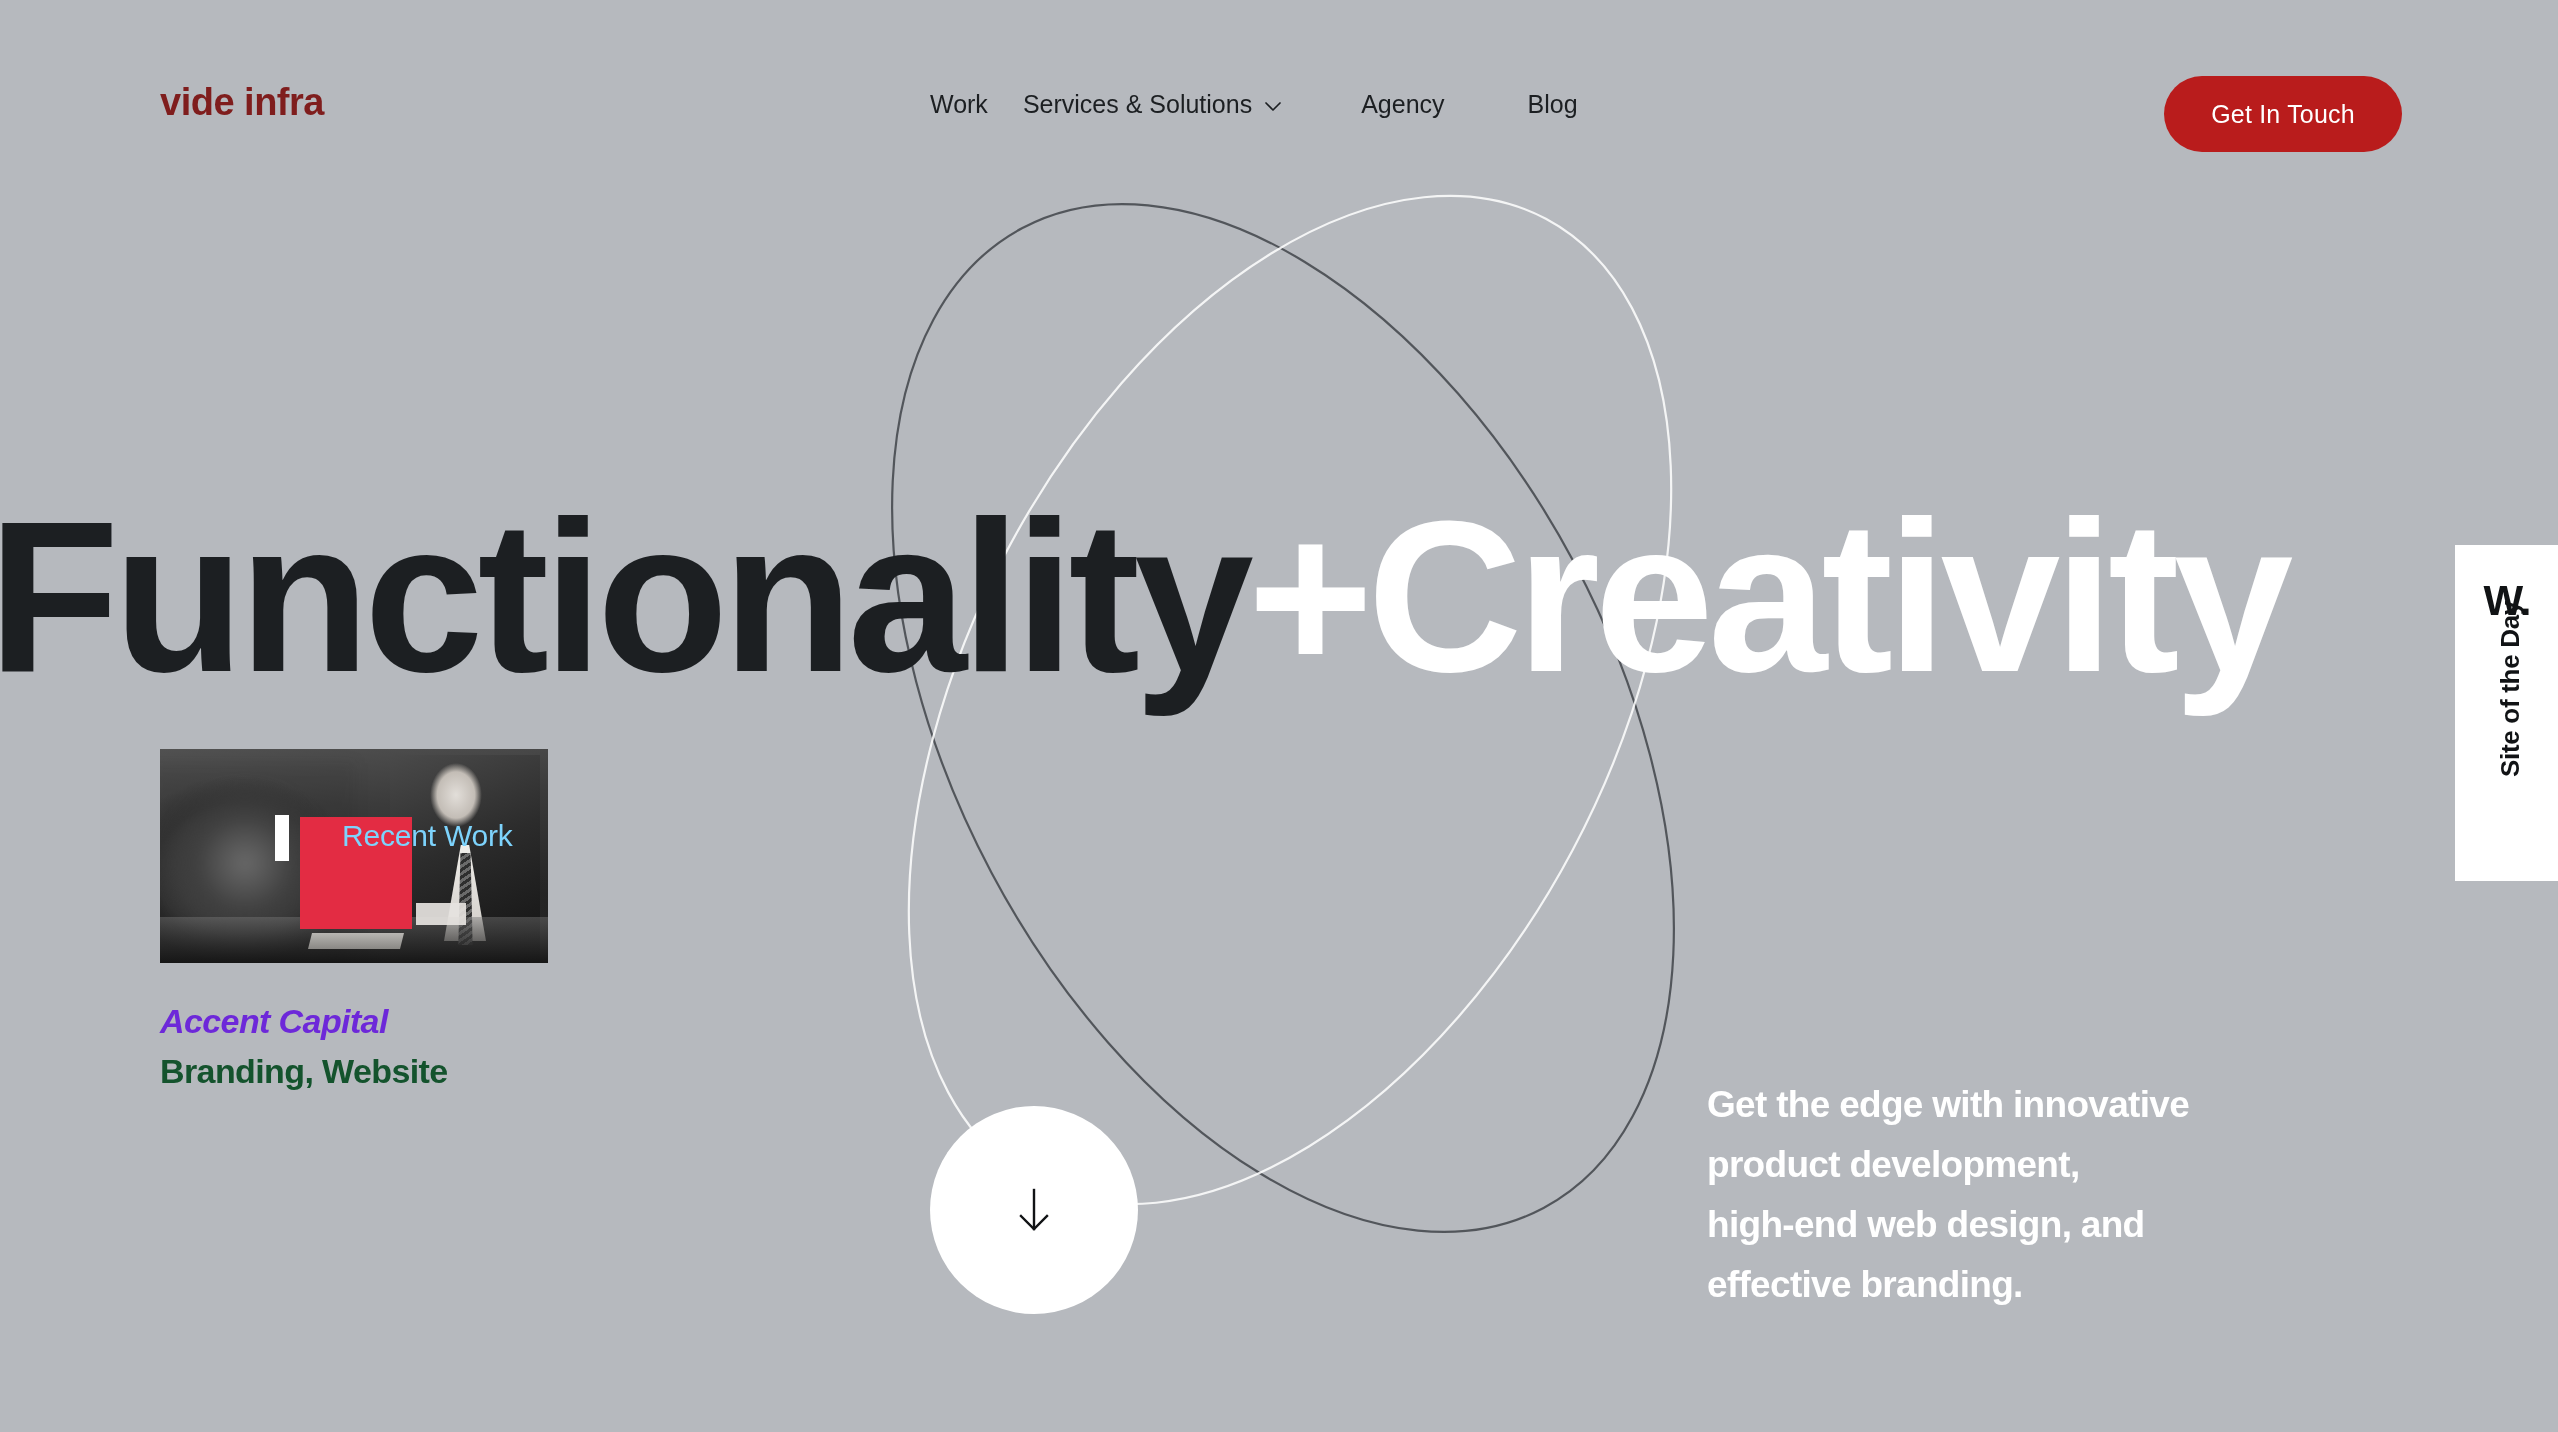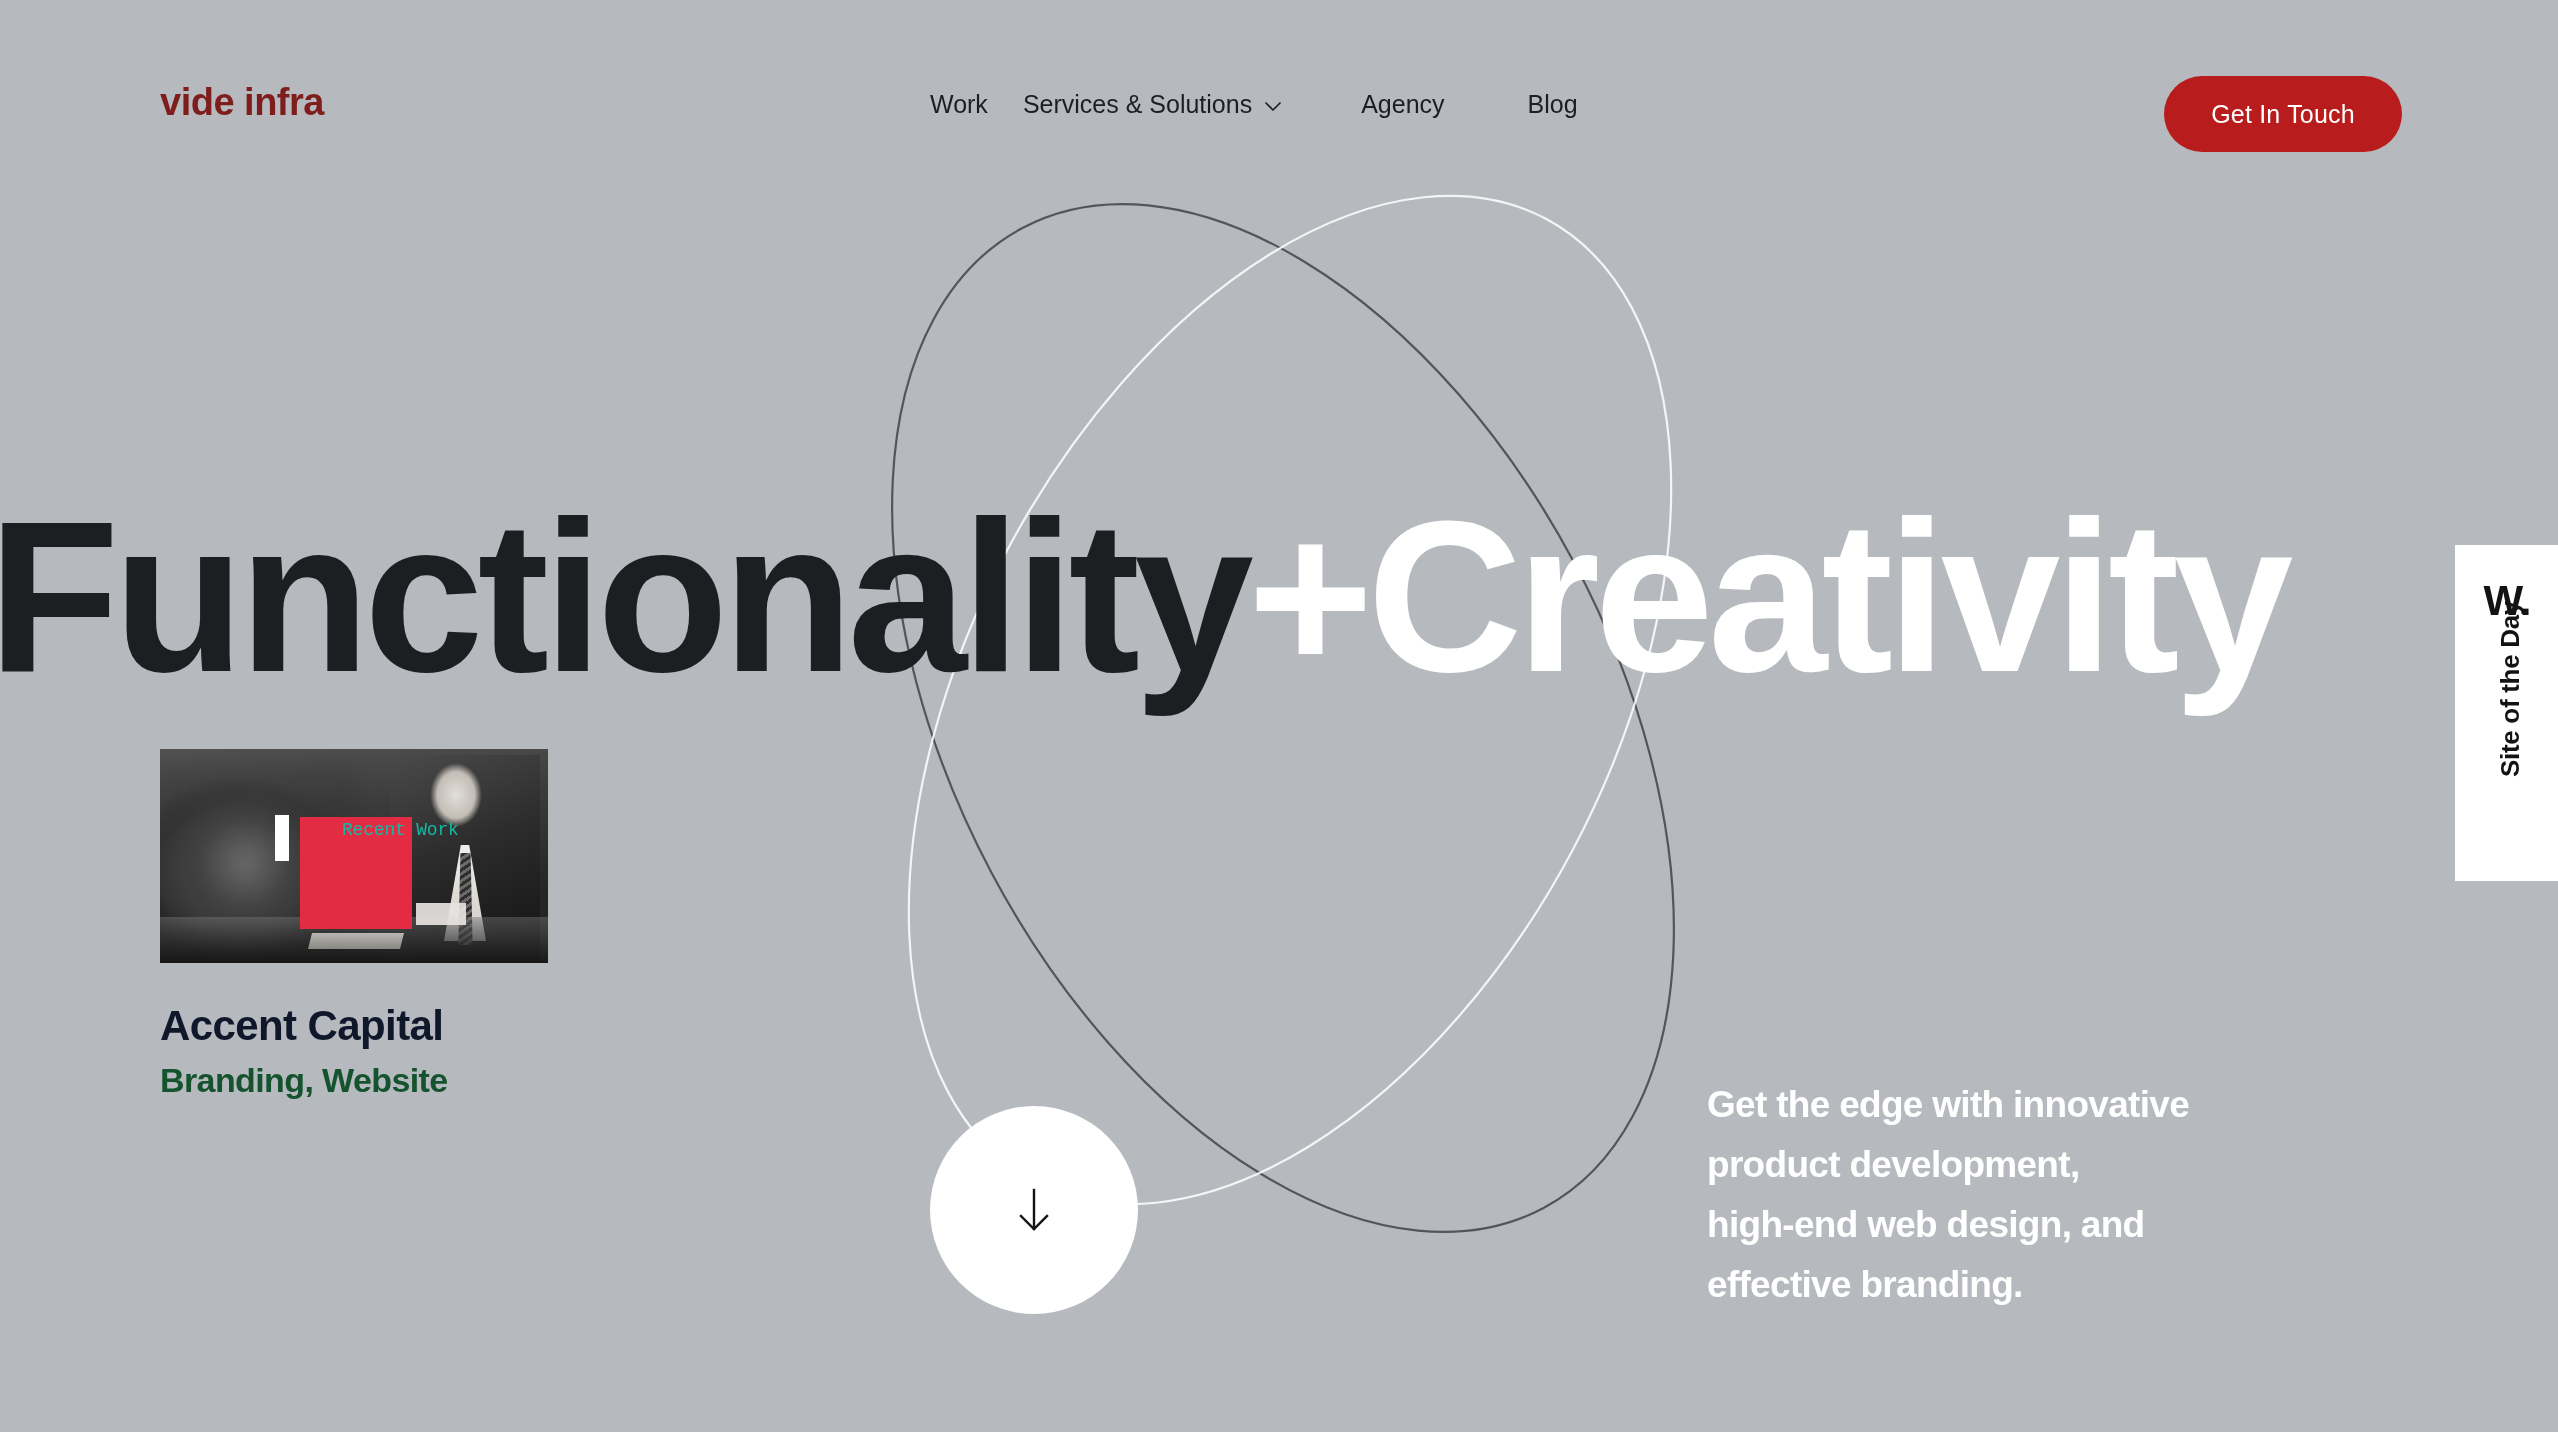--- a/index.html
+++ b/index.html
@@ -209,37 +209,37 @@
   .overlay-bar {
     position: absolute;
     left: 115px; top: 66px;
     width: 14px; height: 46px;
     background: #ffffff;
     z-index: 3;
   }
   .overlay-label {
     position: absolute;
     left: 182px; top: 72px;
-    color: #14b8a6;
-    font-size: 18px;
+    color: #7dd3fc;
+    font-size: 30px;
     font-weight: 400;
     letter-spacing: -0.2px;
     line-height: 1;
     z-index: 4;
     white-space: nowrap;
-    font-family: Liberation Mono, monospace;
   }
 
   .work-title {
     margin-top: 39px;
-    font-size: 42px;
+    font-size: 34px;
     font-weight: 700;
     letter-spacing: -0.6px;
-    color: #0f172a;
+    color: #6d28d9;
     line-height: 1.12;
+    font-style: italic;
   }
   .work-subtitle {
     margin-top: 12px;
     font-size: 34px;
     font-weight: 700;
     letter-spacing: -0.6px;
     color: #14532d;
     line-height: 1.12;
   }
 

